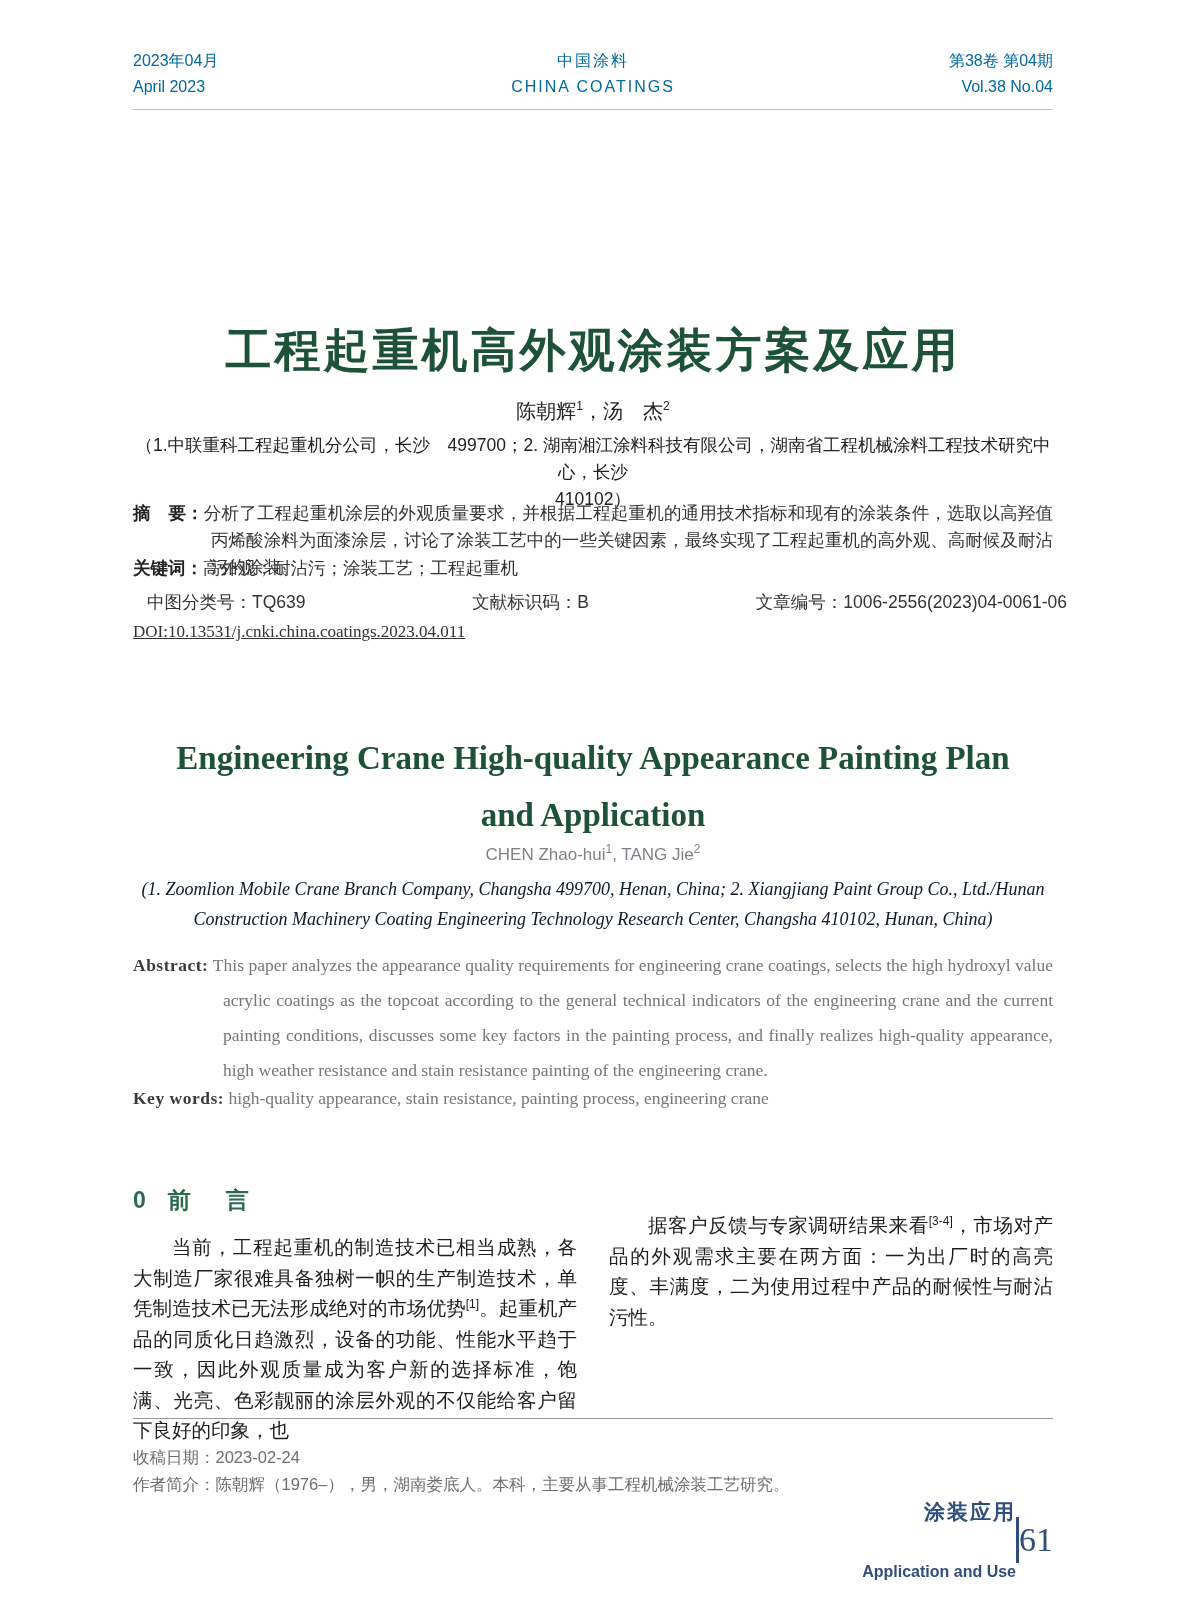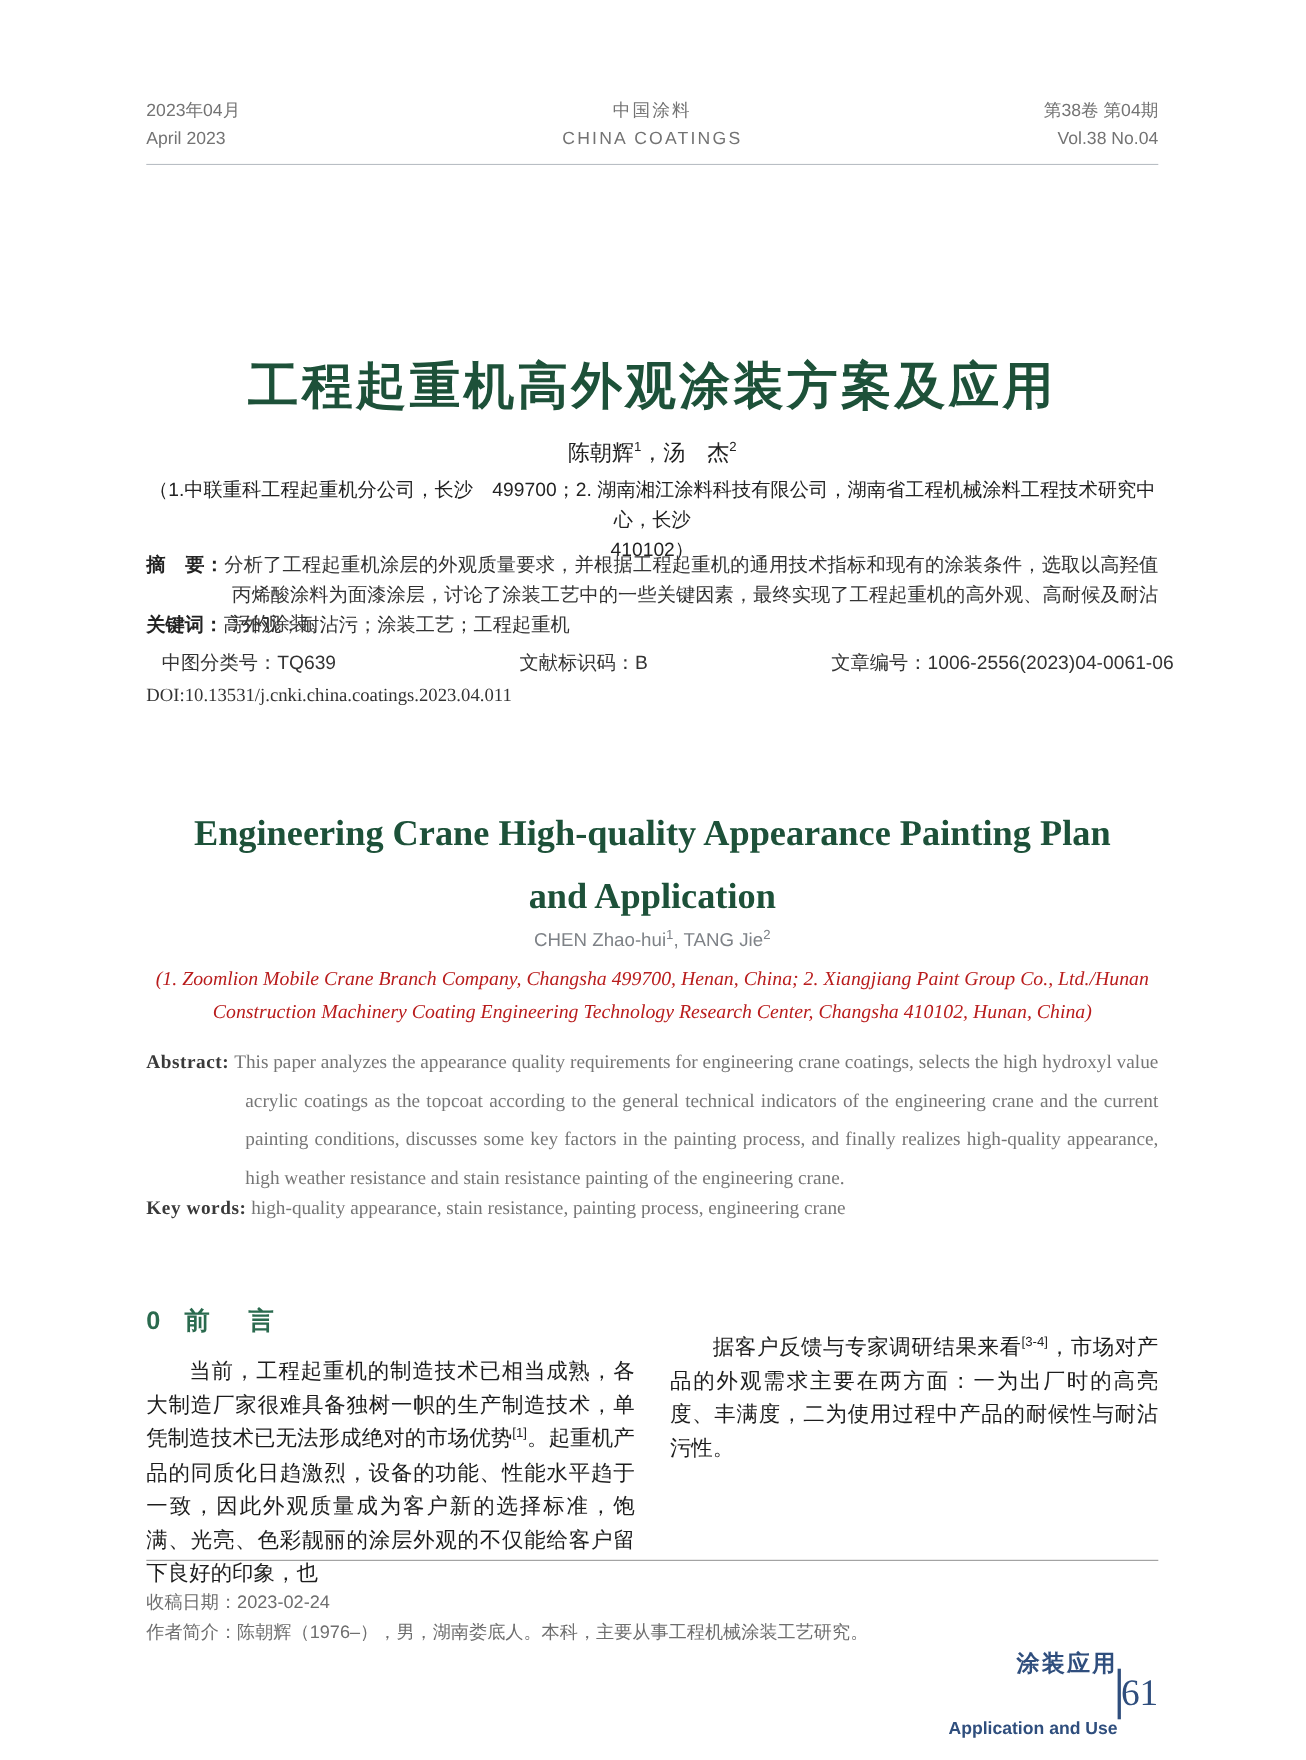--- a/index.html
+++ b/index.html
@@ -8,22 +8,22 @@
     width:1187px;height:1600px;
     background:#ffffff;
     margin:0 auto;
     font-family:"Liberation Sans",sans-serif;
     color:#1d1d1d;
     overflow:hidden;
   }
   
   .jheader{
     position:absolute;top:48px;left:133px;width:920px;
-    color:#737373;font-size:16px;
-    border-bottom:1px solid #b9bec4;padding-bottom:9px;margin-top:40px;
+    color:#0369a1;font-size:16px;
+    border-bottom:1px solid #b9bec4;padding-bottom:9px;
   }
   .jheader .row{display:grid;grid-template-columns:1fr auto 1fr;line-height:26px;}
   .jheader .l{text-align:left;}
   .jheader .c{text-align:center;letter-spacing:2px;}
   .jheader .r{text-align:right;}
   
   .title-cn{
     position:absolute;top:320px;left:133px;width:920px;
     text-align:center;font-size:46px;font-weight:bold;
     color:#1d5139;letter-spacing:3px;
@@ -49,36 +49,36 @@
     position:absolute;top:556px;left:133px;width:920px;
     font-size:17.5px;color:#333;
   }
   .clc-row{
     position:absolute;top:590px;left:133px;width:920px;
     display:flex;justify-content:space-between;
     font-size:17.5px;color:#333;margin-left:14px;
   }
   .doi{
     position:absolute;top:622px;left:133px;width:920px;
-    font-family:"Liberation Serif",serif;font-size:17px;color:#333;
+    font-family:"Liberation Serif",serif;font-size:17px;color:#333;text-decoration:underline;
   }
   
   .title-en{
     position:absolute;top:730px;left:133px;width:920px;
     text-align:center;font-family:"Liberation Serif",serif;
     font-size:33px;font-weight:bold;color:#1d5139;line-height:57px;
   }
   .authors-en{
     position:absolute;top:845px;left:133px;width:920px;
     text-align:center;font-size:17px;color:#7e8287;
   }
   .affil-en{
     position:absolute;top:874px;left:133px;width:920px;
     text-align:center;font-family:"Liberation Serif",serif;font-style:italic;
-    font-size:18px;line-height:30px;color:#b91c1c;
+    font-size:18px;line-height:30px;color:#0f172a;
   }
   
   .abs-en{
     position:absolute;top:948px;left:133px;width:920px;
     font-family:"Liberation Serif",serif;font-size:17.5px;line-height:35px;
     color:#767676;text-align:justify;
     padding-left:90px;text-indent:-90px;box-sizing:border-box;
   }
   .abs-en .lbl,.kw-en .lbl{font-weight:bold;color:#3a3a3a;letter-spacing:0.5px;}
   .kw-en{

